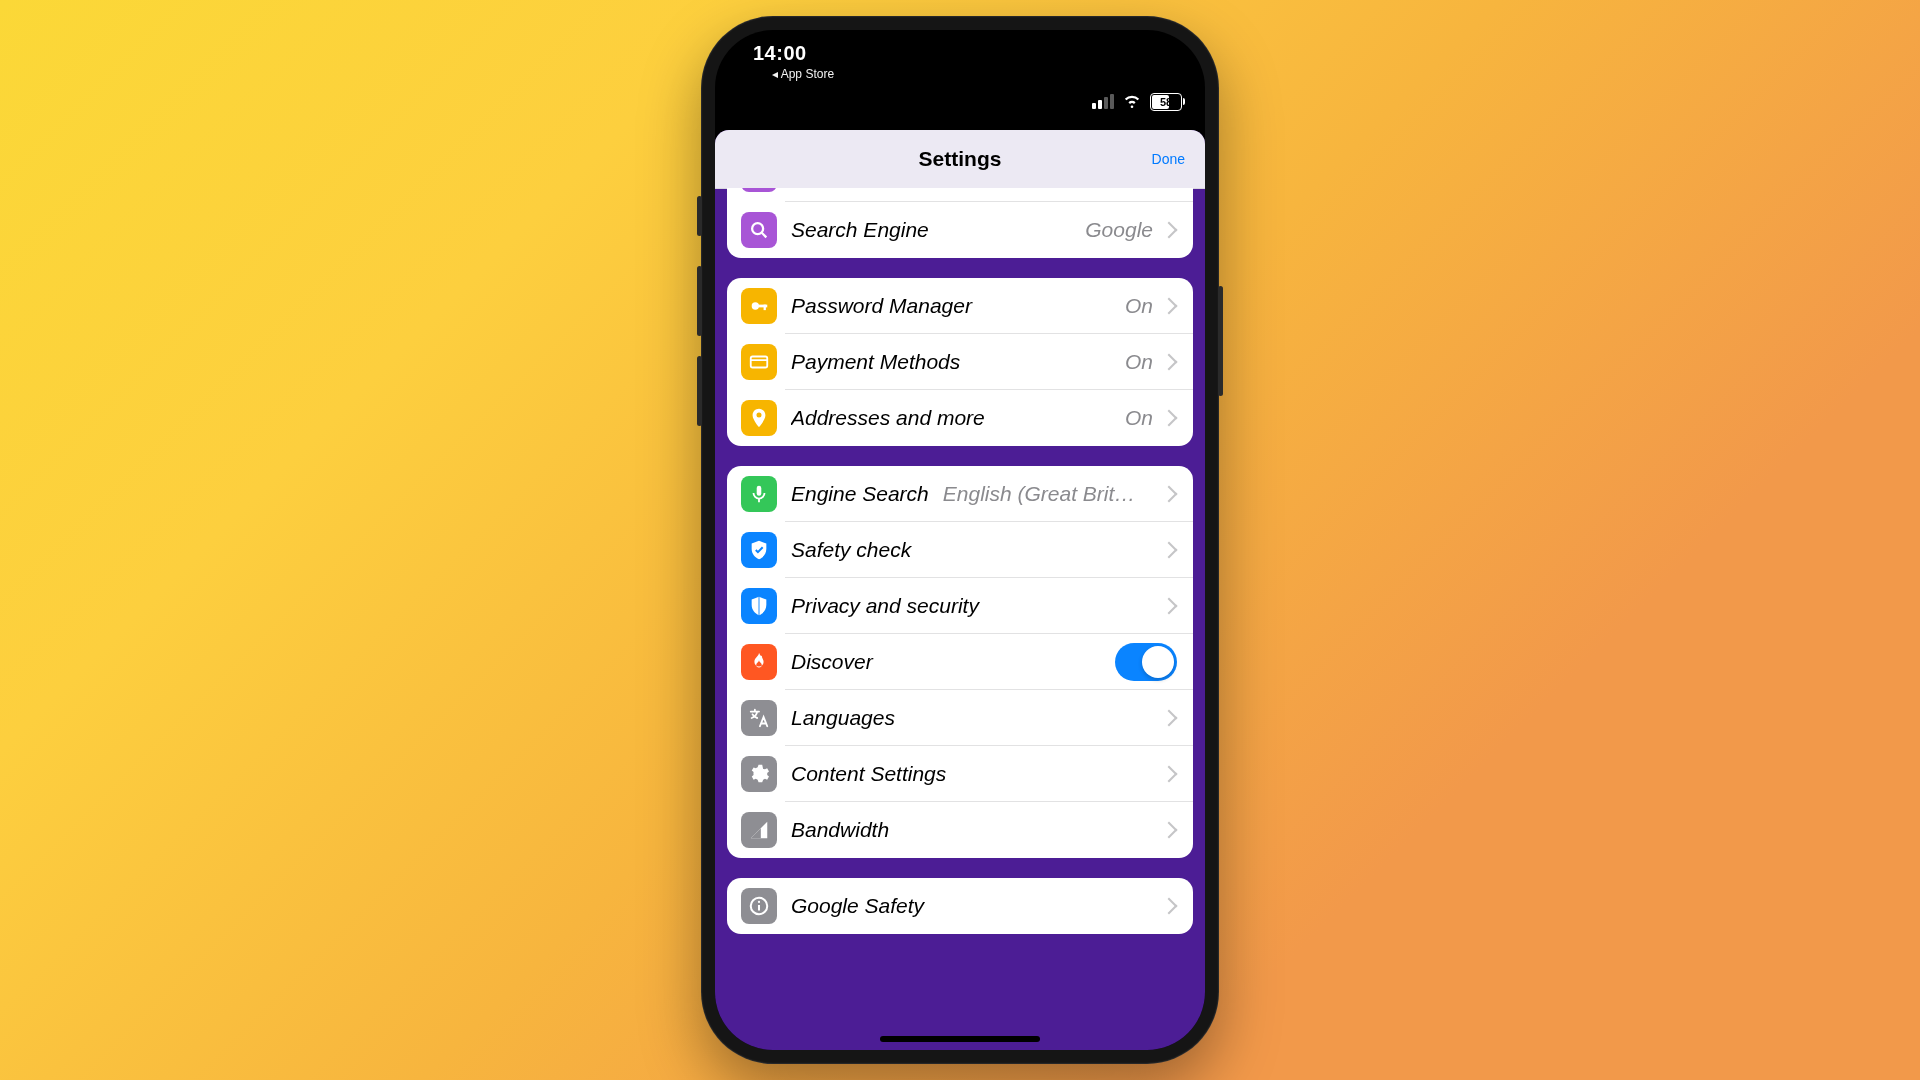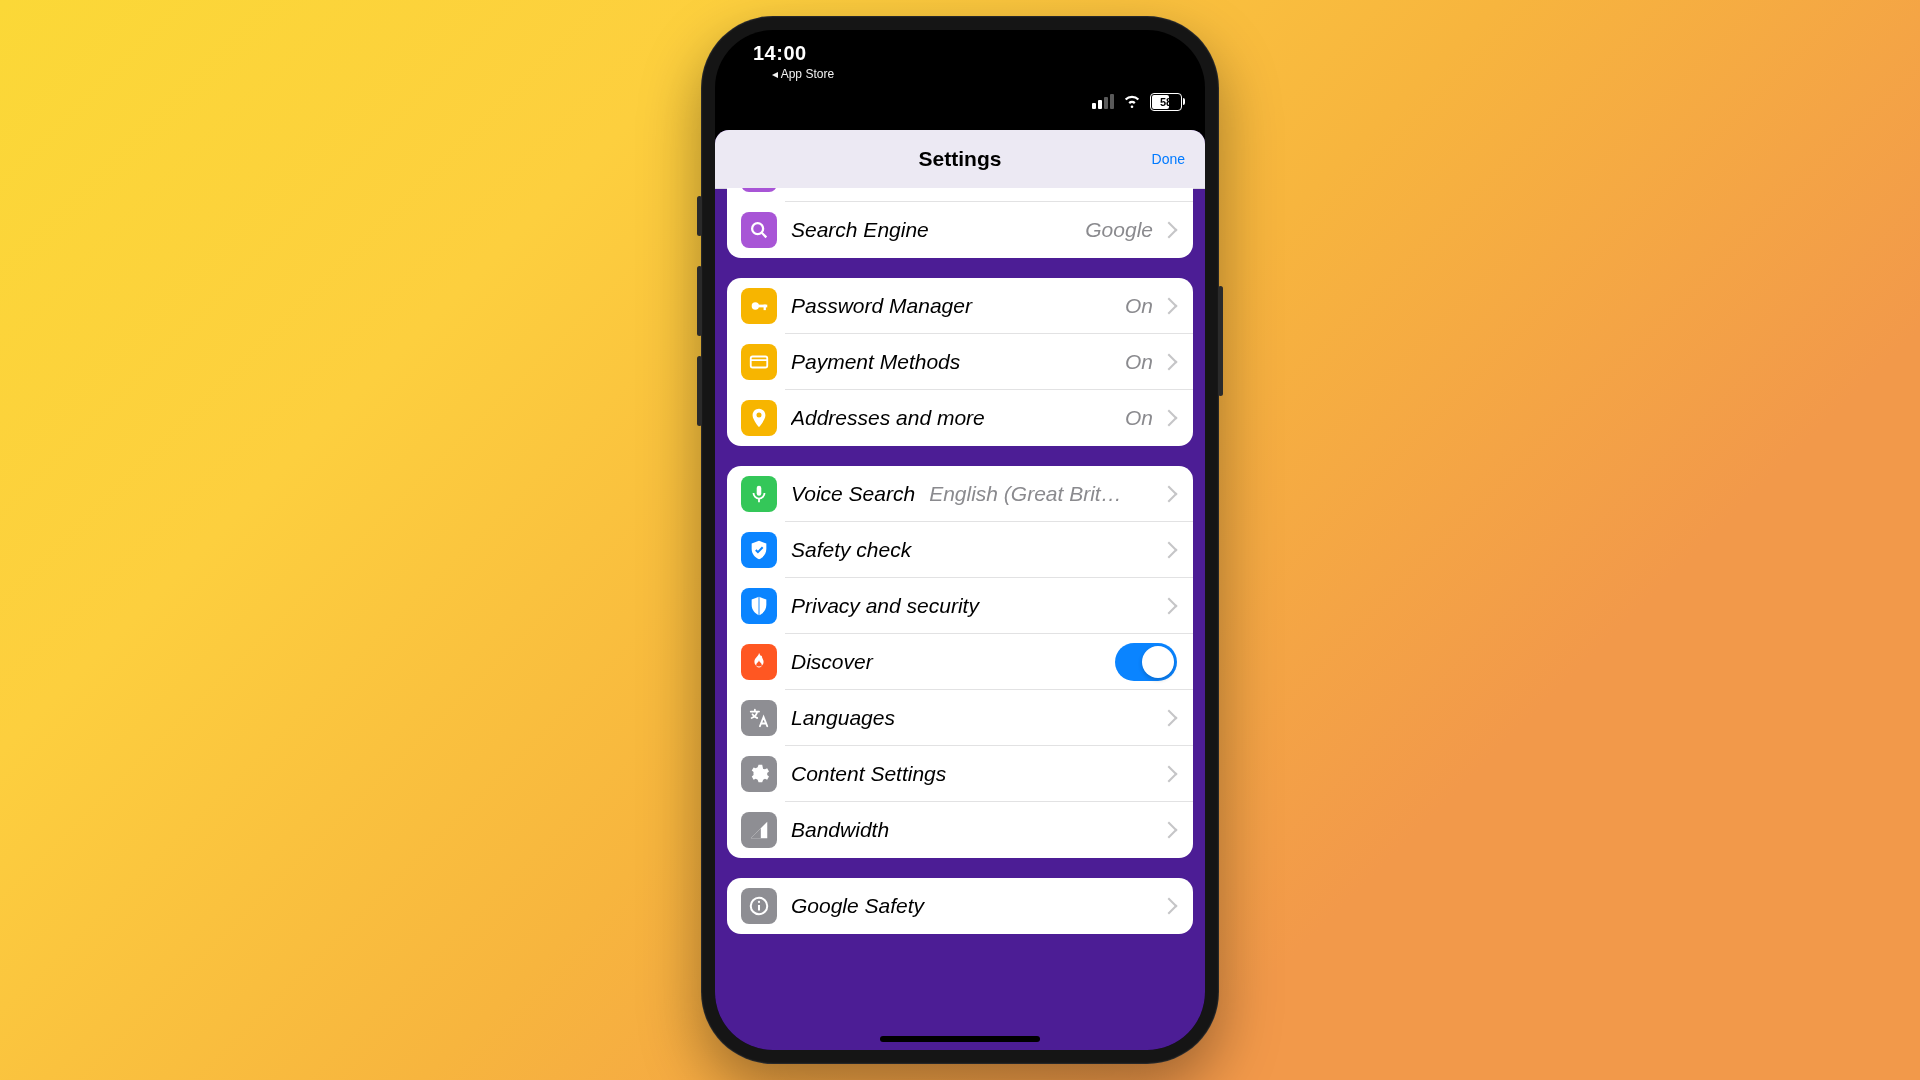--- a/index.html
+++ b/index.html
@@ -161,21 +161,21 @@
 
             <div class="group">
               <div class="row">
                 <div class="icn c-green">
                   <svg viewBox="0 0 24 24" fill="#fff">
                       <rect x="9.5" y="3" width="5" height="11" rx="2.5"></rect>
                       <path d="M6 11a6 6 0 0 0 12 0" fill="none" stroke="#fff" stroke-width="2"></path>
                       <line x1="12" y1="17" x2="12" y2="21" stroke="#fff" stroke-width="2"></line>
                     </svg>
                 </div>
-                <span class="lbl" style="flex:0 0 auto;margin-right:8px">Voice Search</span>
+                <span class="lbl" style="flex:0 0 auto;margin-right:8px">Engine Search</span>
                 <span class="val" style="flex:1;text-align:left;max-width:none">English (Great Brit…</span>
                 <span class="chev"></span>
               </div>
               <div class="row">
                 <div class="icn c-blue">
                   <svg viewBox="0 0 24 24" fill="#fff">
                       <path d="M12 2l8 3v6c0 5-3.4 9.5-8 11-4.6-1.5-8-6-8-11V5l8-3z"></path>
                       <path d="M8.5 12l2.3 2.3L16 9" fill="none" stroke="#0a84ff" stroke-width="2.2"></path>
                     </svg>
                 </div>

